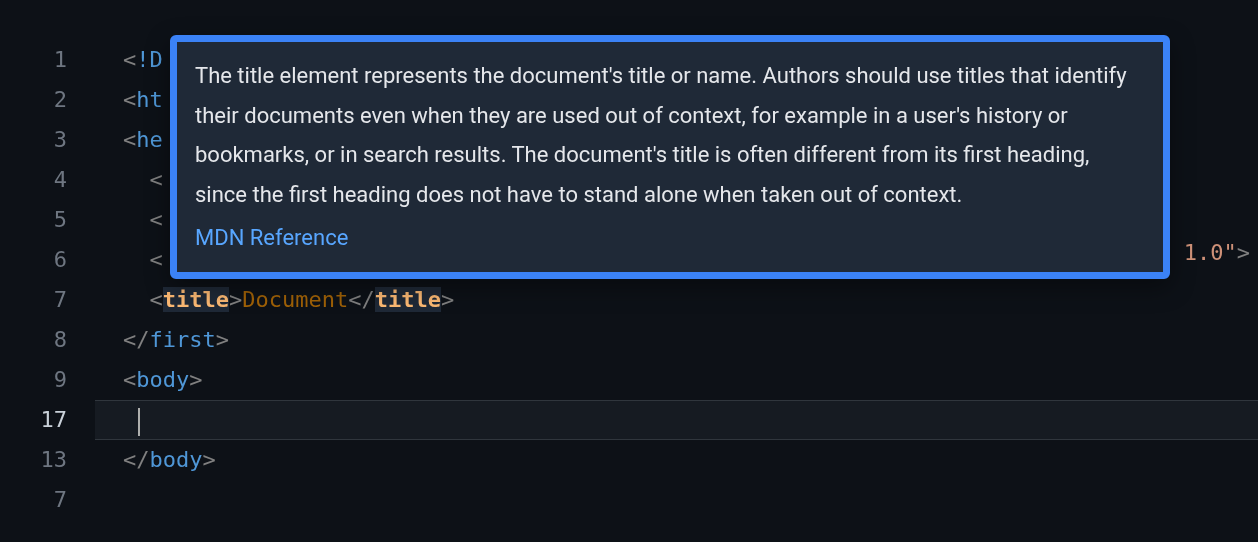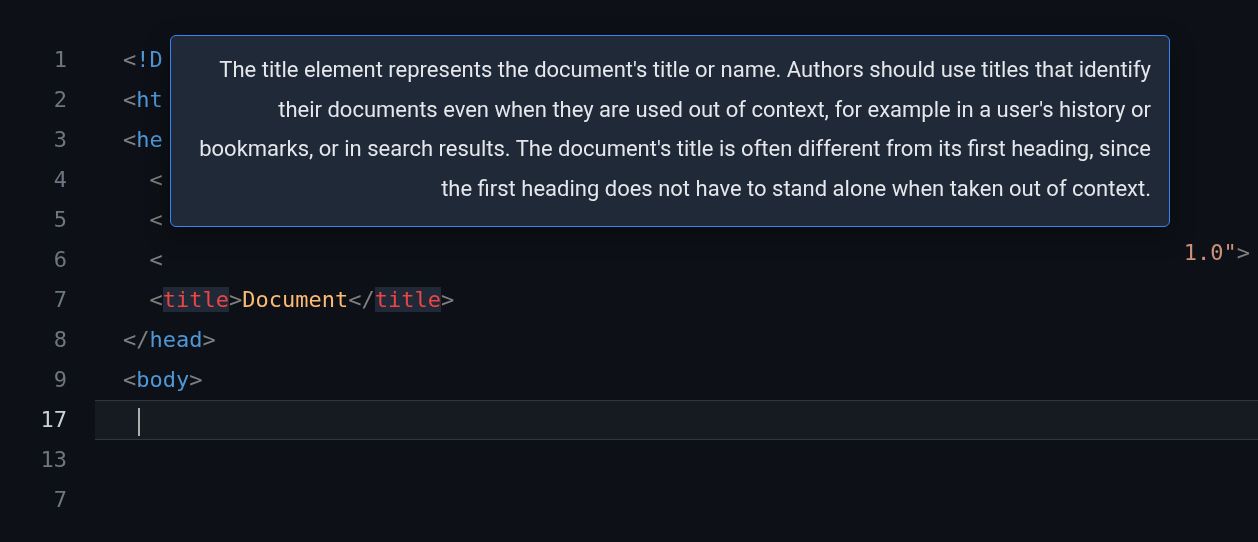--- a/index.html
+++ b/index.html
@@ -50,50 +50,50 @@
       padding-left: 28px;
     }
     .line.current {
       background: #161b22;
       border-top: 1px solid #30363d;
       border-bottom: 1px solid #30363d;
     }
     .bracket { color: #808080; }
     .tag { color: #4f97d7; }
     .bang { color: #4f97d7; }
-    .text { color: #fdba74; }
+    .text { color: #a16207; }
     .string { color: #ce9178; }
     .highlighted-tag {
-      color: #ef4444;
+      color: #fdba74;
       background: #1f2937;
+      font-weight: bold;
     }
     .cursor {
       display: inline-block;
       width: 2px;
       height: 28px;
       background: #aeafad;
       vertical-align: middle;
       margin-left: 2px;
     }
     .tooltip {
       position: absolute;
       top: 35px;
       left: 170px;
       width: 1000px;
       background: #1f2937;
-      border: 1px solid #3b82f6;
+      border: 7px solid #3b82f6;
       border-radius: 6px;
       padding: 14px 18px;
       font-family: -apple-system, BlinkMacSystemFont, 'Segoe UI', Roboto, sans-serif;
       font-size: 22px;
       color: #e5e7eb;
       line-height: 1.8;
       box-shadow: 0 8px 24px rgba(0,0,0,0.4);
       z-index: 10;
-      text-align: right;
     }
     .tooltip .desc {
       margin-bottom: 4px;
     }
     .tooltip .link {
       color: #58a6ff;
       cursor: pointer;
     }
     .overflow-text {
       position: absolute;
@@ -123,23 +123,25 @@
   </div>
 
   <div class="code-area">
     <div class="line"><span class="bracket">&lt;</span><span class="bang">!</span><span class="tag">D</span></div>
     <div class="line"><span class="bracket">&lt;</span><span class="tag">ht</span></div>
     <div class="line"><span class="bracket">&lt;</span><span class="tag">he</span></div>
     <div class="line">  <span class="bracket">&lt;</span></div>
     <div class="line">  <span class="bracket">&lt;</span></div>
     <div class="line">  <span class="bracket">&lt;</span></div>
     <div class="line">  <span class="bracket">&lt;</span><span class="highlighted-tag">title</span><span class="bracket">&gt;</span><span class="text">Document</span><span class="bracket">&lt;/</span><span class="highlighted-tag">title</span><span class="bracket">&gt;</span></div>
-    <div class="line"><span class="bracket">&lt;/</span><span class="tag">head</span><span class="bracket">&gt;</span></div>
+    <div class="line"><span class="bracket">&lt;/</span><span class="tag">first</span><span class="bracket">&gt;</span></div>
     <div class="line"><span class="bracket">&lt;</span><span class="tag">body</span><span class="bracket">&gt;</span></div>
     <div class="line current"> <span class="cursor"></span></div>
+    <div class="line"><span class="bracket">&lt;/</span><span class="tag">body</span><span class="bracket">&gt;</span></div>
 
     <div class="overflow-text"><span class="string">1.0"</span><span class="bracket">&gt;</span></div>
   </div>
 </div>
 
 <div class="tooltip">
   <div class="desc">The title element represents the document's title or name. Authors should use titles that identify their documents even when they are used out of context, for example in a user's history or bookmarks, or in search results. The document's title is often different from its first heading, since the first heading does not have to stand alone when taken out of context.</div>
+  <div class="link">MDN Reference</div>
 </div>
 
 </body></html>

